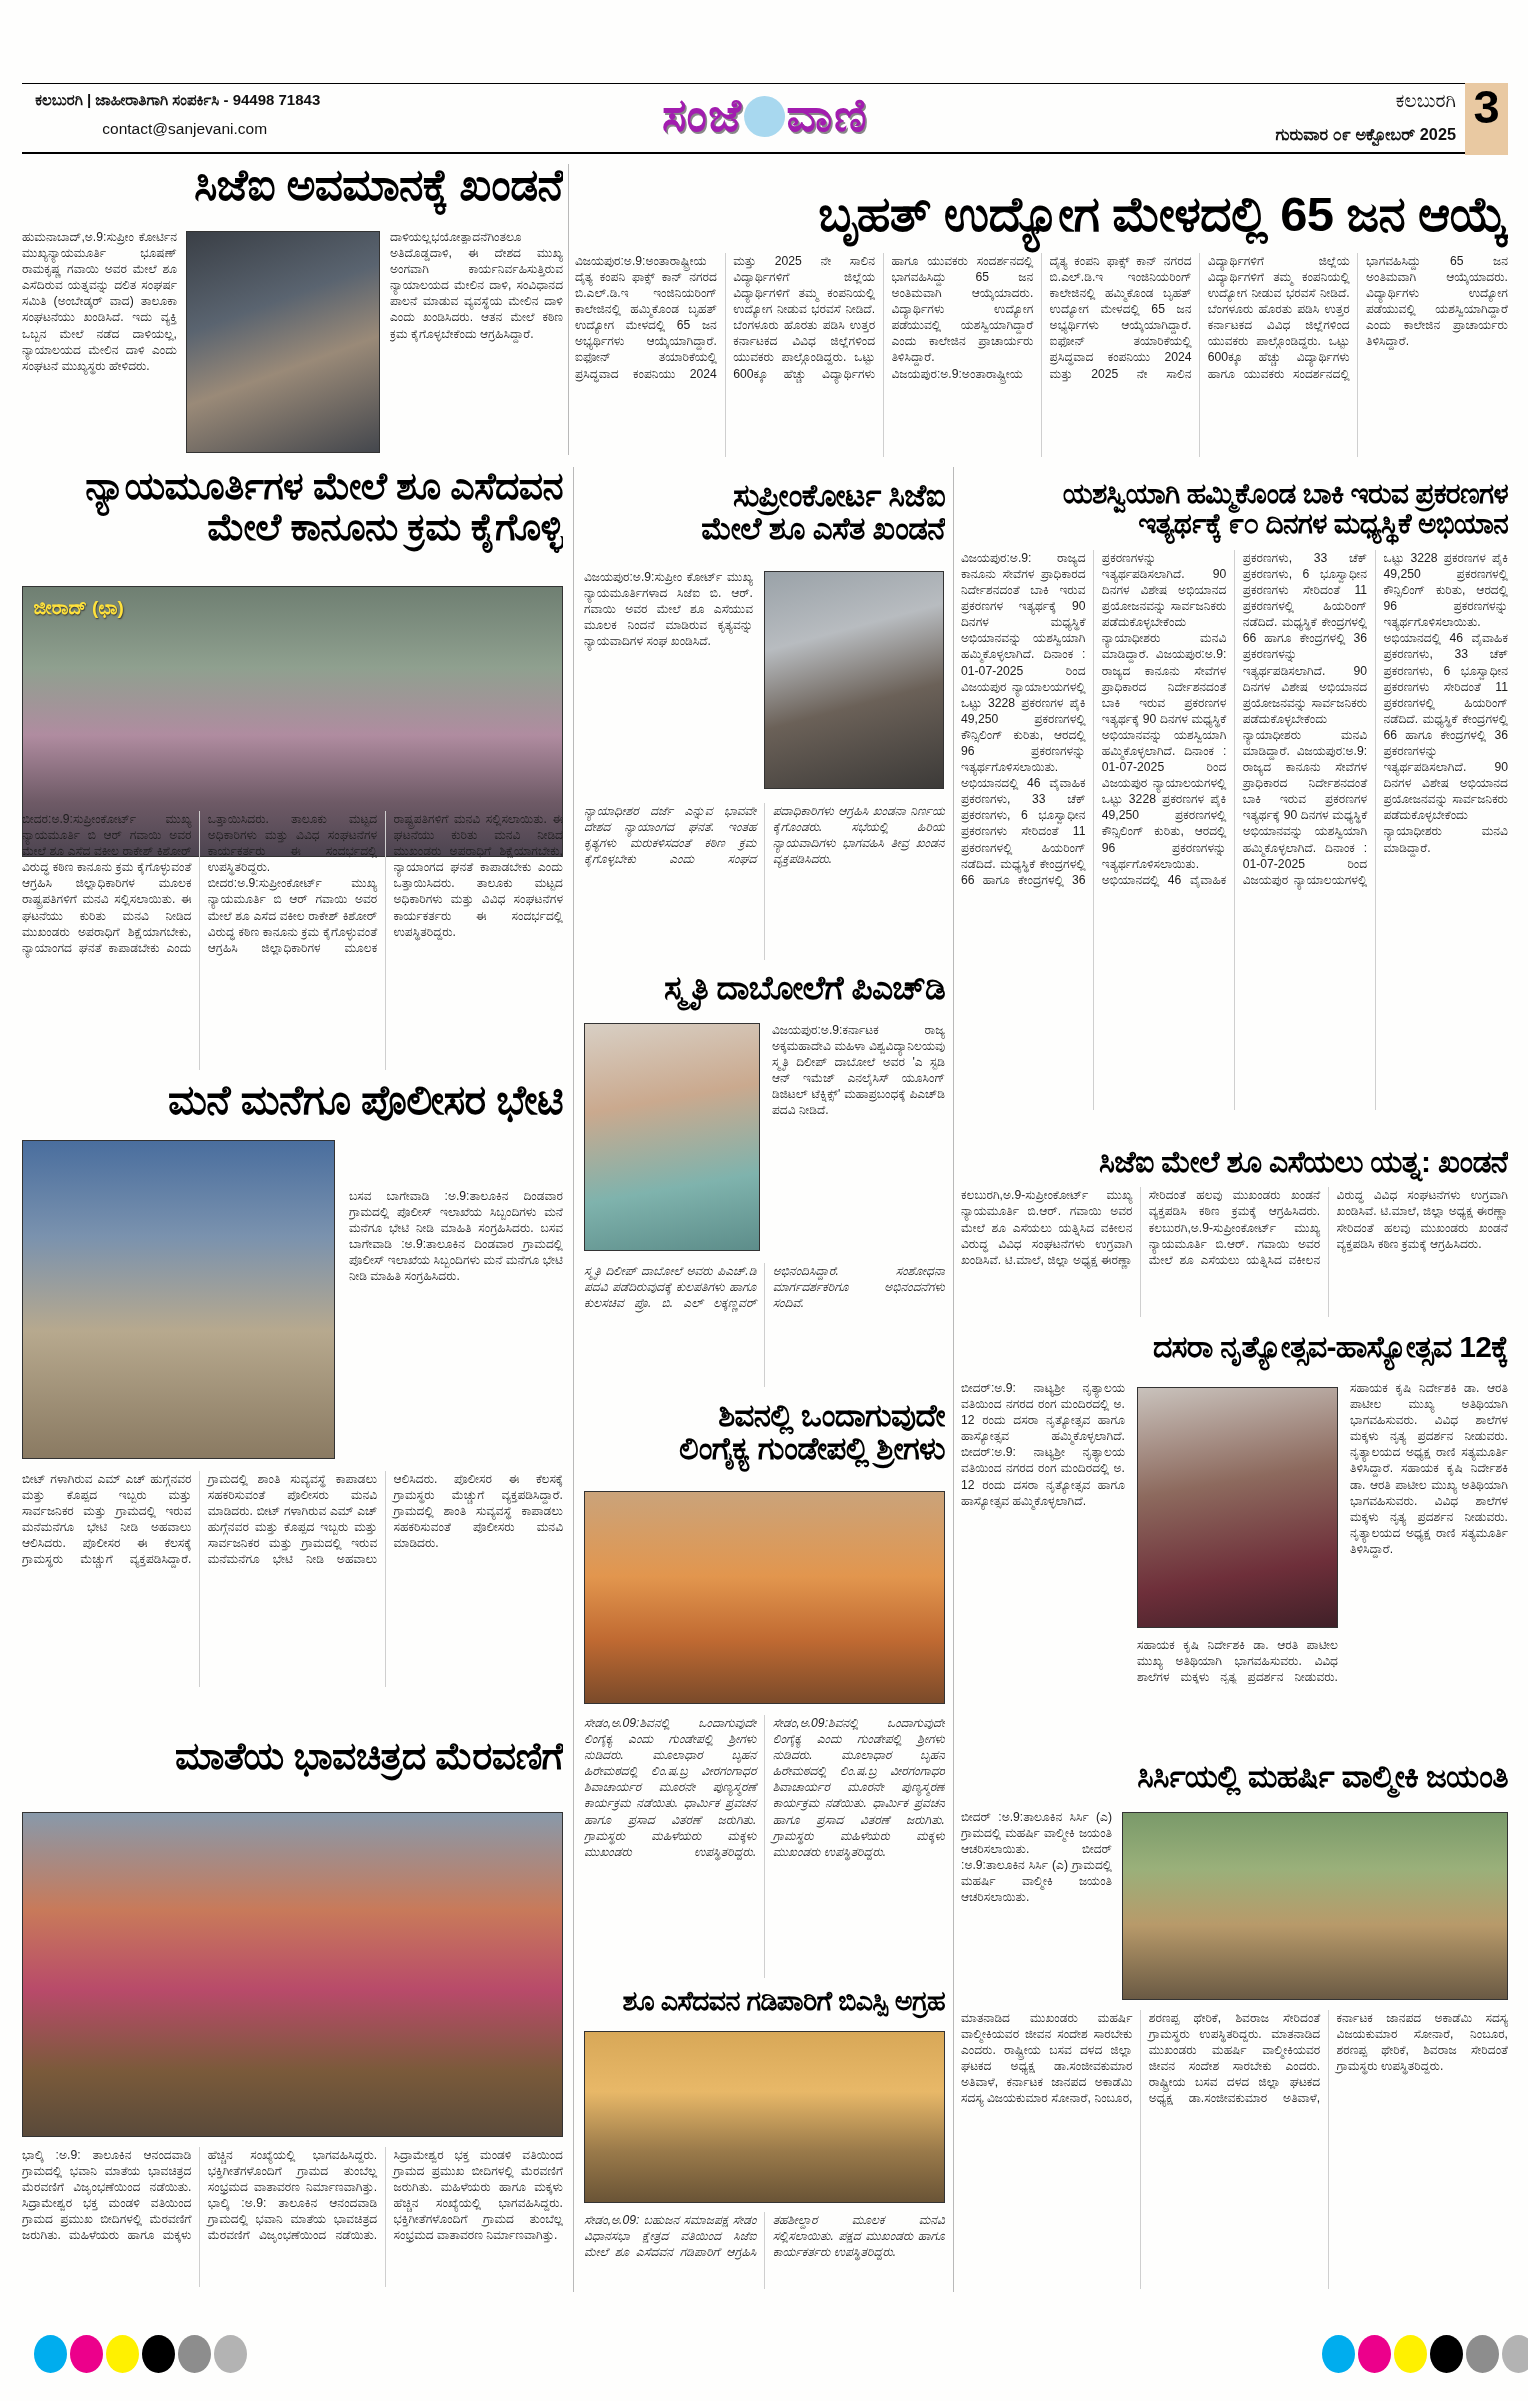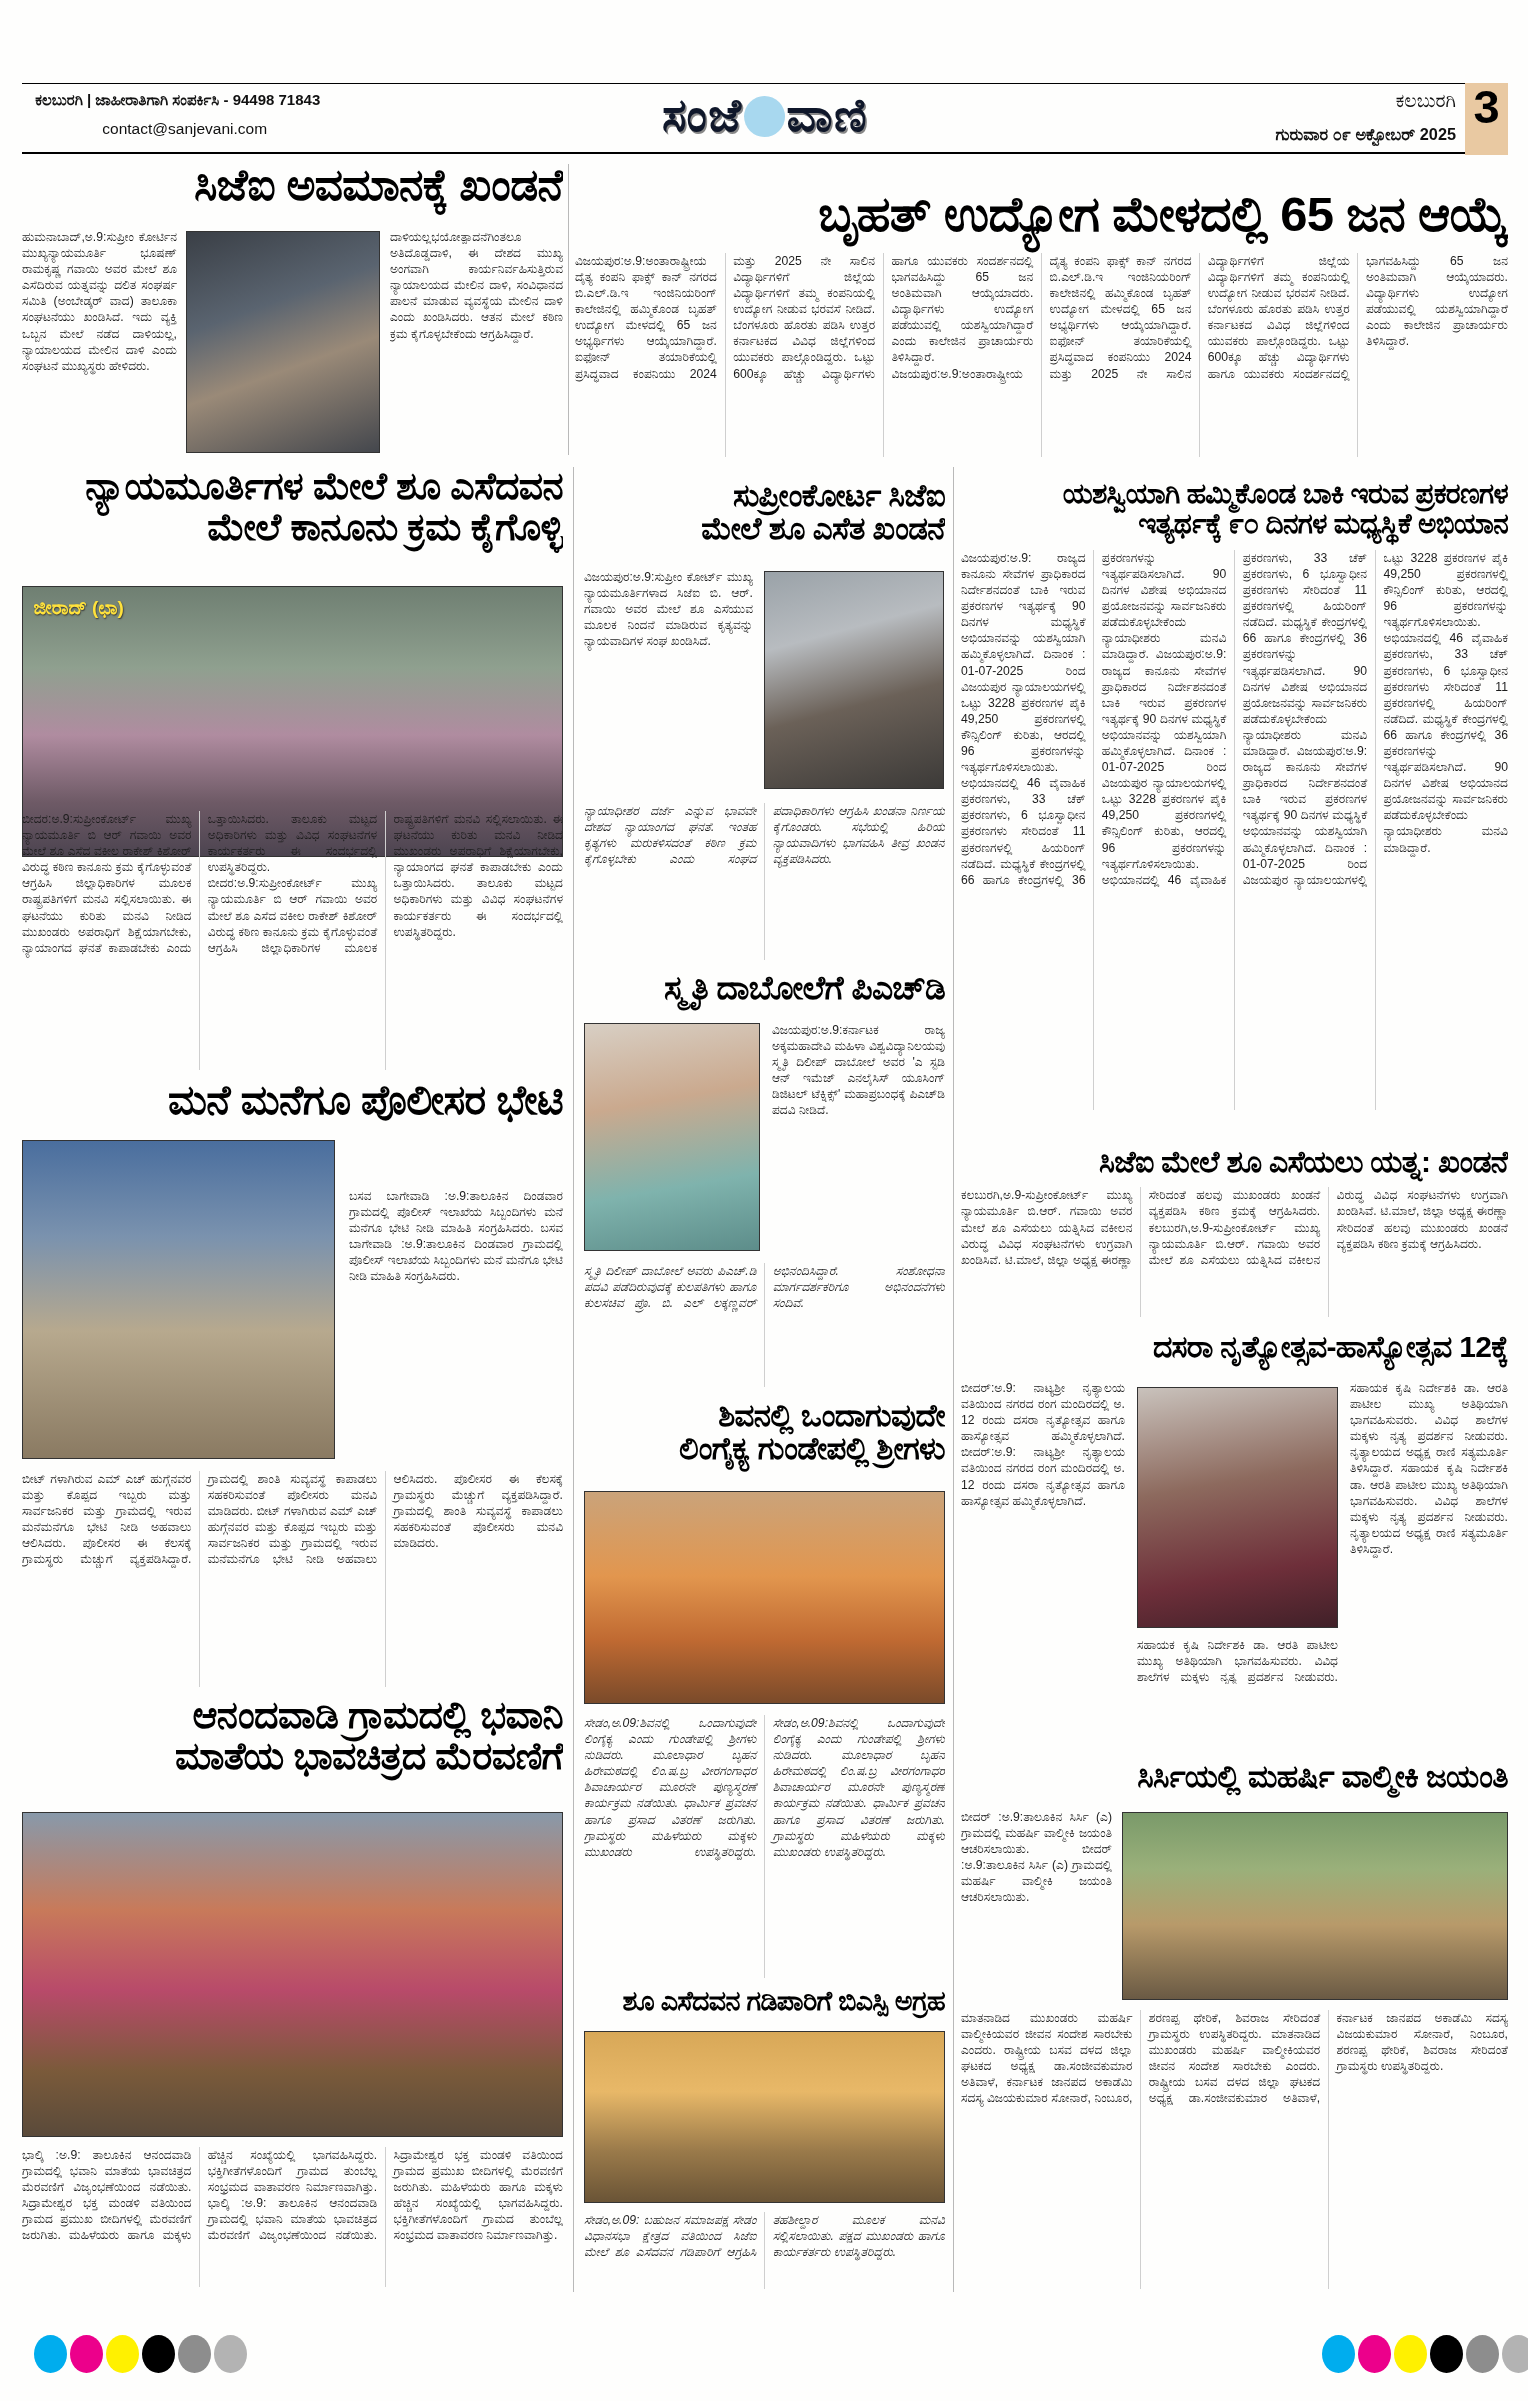--- a/index.html
+++ b/index.html
@@ -6,21 +6,21 @@
   body { background:#ffffff; font-family:"Liberation Sans", sans-serif; }
   #page { position:relative; width:1528px; height:2401px; background:#fefefd; overflow:hidden; }
 
   
   #masthead { position:absolute; left:22px; top:83px; width:1486px; height:71px;
     border-top:1.5px solid #000; border-bottom:2.2px solid #000; }
   .mh-left { position:absolute; left:13.3px; top:7.4px; width:311px; }
   .mh-contact1 { font-size:15px; font-weight:bold; color:#111; }
   .mh-contact2 { font-size:15.5px; color:#111; margin-top:10.4px; padding-left:67px; }
   .mh-logo { position:absolute; left:50%; top:4.4px; transform:translateX(-50%);
-    font-size:46px; font-weight:bold; color:#0f172a; letter-spacing:1.5px; white-space:nowrap;
+    font-size:46px; font-weight:bold; color:#a21caf; letter-spacing:1.5px; white-space:nowrap;
     text-shadow:1.5px 1.5px 0 #888; }
   .logo-dove { display:inline-block; width:41px; height:41px; border-radius:50%;
     background:#a8d8ef; vertical-align:middle; margin:0 1.5px; position:relative; top:-3px; }
   .mh-right { position:absolute; right:52px; top:6px; text-align:right; }
   .mh-edition { font-size:19px; font-weight:normal; color:#111; }
   .mh-date { font-size:16.3px; font-weight:bold; color:#111; margin-top:13.3px; }
   .mh-pagenumbox { position:absolute; right:0; top:-1.5px; width:43px; height:72px;
     background:#e9c9a2; display:flex; align-items:flex-start; justify-content:center; }
   .mh-pagenum { font-size:47px; font-weight:bold; color:#000; line-height:1; }
 
@@ -152,21 +152,21 @@
     <h1 class="hl" style="font-size:31px;">
       <span>ಶಿವನಲ್ಲಿ ಒಂದಾಗುವುದೇ</span><br>
       <span>ಲಿಂಗೈಕ್ಯ ಗುಂಡೇಪಲ್ಲಿ ಶ್ರೀಗಳು</span>
     </h1>
     <div class="abs photo ph-saffron-group" style="left:0; top:92px; width:361px; height:213px;"></div>
     <div class="abs body-txt cols2" style="left:0; top:316px; width:361px; height:263px;">ಸೇಡಂ,ಅ.09:ಶಿವನಲ್ಲಿ ಒಂದಾಗುವುದೇ ಲಿಂಗೈಕ್ಯ ಎಂದು ಗುಂಡೇಪಲ್ಲಿ ಶ್ರೀಗಳು ನುಡಿದರು. ಮೂಲಾಧಾರ ಬೃಹನ ಹಿರೇಮಠದಲ್ಲಿ ಲಿಂ.ಷ.ಬ್ರ ವೀರಗಂಗಾಧರ ಶಿವಾಚಾರ್ಯರ ಮೂರನೇ ಪುಣ್ಯಸ್ಮರಣೆ ಕಾರ್ಯಕ್ರಮ ನಡೆಯಿತು. ಧಾರ್ಮಿಕ ಪ್ರವಚನ ಹಾಗೂ ಪ್ರಸಾದ ವಿತರಣೆ ಜರುಗಿತು. ಗ್ರಾಮಸ್ಥರು ಮಹಿಳೆಯರು ಮಕ್ಕಳು ಮುಖಂಡರು ಉಪಸ್ಥಿತರಿದ್ದರು. ಸೇಡಂ,ಅ.09:ಶಿವನಲ್ಲಿ ಒಂದಾಗುವುದೇ ಲಿಂಗೈಕ್ಯ ಎಂದು ಗುಂಡೇಪಲ್ಲಿ ಶ್ರೀಗಳು ನುಡಿದರು. ಮೂಲಾಧಾರ ಬೃಹನ ಹಿರೇಮಠದಲ್ಲಿ ಲಿಂ.ಷ.ಬ್ರ ವೀರಗಂಗಾಧರ ಶಿವಾಚಾರ್ಯರ ಮೂರನೇ ಪುಣ್ಯಸ್ಮರಣೆ ಕಾರ್ಯಕ್ರಮ ನಡೆಯಿತು. ಧಾರ್ಮಿಕ ಪ್ರವಚನ ಹಾಗೂ ಪ್ರಸಾದ ವಿತರಣೆ ಜರುಗಿತು. ಗ್ರಾಮಸ್ಥರು ಮಹಿಳೆಯರು ಮಕ್ಕಳು ಮುಖಂಡರು ಉಪಸ್ಥಿತರಿದ್ದರು.</div>
   </section>
 
   <section class="article" style="left:22px; top:1695px; width:541px; height:597px;">
     <h1 class="hl" style="font-size:38px;">
-      <span>ಆನಂದವಾಡಿ ಗ್ರಾಮದಲ್ಲಿ ಭವಾನಿ</span><br>
+      <br>
       <span>ಮಾತೆಯ ಭಾವಚಿತ್ರದ ಮೆರವಣಿಗೆ</span>
     </h1>
     <div class="abs photo ph-sari-procession" style="left:0; top:117px; width:541px; height:325px;"></div>
     <div class="abs body-txt cols3" style="left:0; top:452px; width:541px; height:140px;">ಭಾಲ್ಕಿ :ಅ.9: ತಾಲೂಕಿನ ಆನಂದವಾಡಿ ಗ್ರಾಮದಲ್ಲಿ ಭವಾನಿ ಮಾತೆಯ ಭಾವಚಿತ್ರದ ಮೆರವಣಿಗೆ ವಿಜೃಂಭಣೆಯಿಂದ ನಡೆಯಿತು. ಸಿದ್ರಾಮೇಶ್ವರ ಭಕ್ತ ಮಂಡಳಿ ವತಿಯಿಂದ ಗ್ರಾಮದ ಪ್ರಮುಖ ಬೀದಿಗಳಲ್ಲಿ ಮೆರವಣಿಗೆ ಜರುಗಿತು. ಮಹಿಳೆಯರು ಹಾಗೂ ಮಕ್ಕಳು ಹೆಚ್ಚಿನ ಸಂಖ್ಯೆಯಲ್ಲಿ ಭಾಗವಹಿಸಿದ್ದರು. ಭಕ್ತಿಗೀತೆಗಳೊಂದಿಗೆ ಗ್ರಾಮದ ತುಂಬೆಲ್ಲ ಸಂಭ್ರಮದ ವಾತಾವರಣ ನಿರ್ಮಾಣವಾಗಿತ್ತು. ಭಾಲ್ಕಿ :ಅ.9: ತಾಲೂಕಿನ ಆನಂದವಾಡಿ ಗ್ರಾಮದಲ್ಲಿ ಭವಾನಿ ಮಾತೆಯ ಭಾವಚಿತ್ರದ ಮೆರವಣಿಗೆ ವಿಜೃಂಭಣೆಯಿಂದ ನಡೆಯಿತು. ಸಿದ್ರಾಮೇಶ್ವರ ಭಕ್ತ ಮಂಡಳಿ ವತಿಯಿಂದ ಗ್ರಾಮದ ಪ್ರಮುಖ ಬೀದಿಗಳಲ್ಲಿ ಮೆರವಣಿಗೆ ಜರುಗಿತು. ಮಹಿಳೆಯರು ಹಾಗೂ ಮಕ್ಕಳು ಹೆಚ್ಚಿನ ಸಂಖ್ಯೆಯಲ್ಲಿ ಭಾಗವಹಿಸಿದ್ದರು. ಭಕ್ತಿಗೀತೆಗಳೊಂದಿಗೆ ಗ್ರಾಮದ ತುಂಬೆಲ್ಲ ಸಂಭ್ರಮದ ವಾತಾವರಣ ನಿರ್ಮಾಣವಾಗಿತ್ತು.</div>
   </section>
 
   <section class="article" style="left:584px; top:1987px; width:361px; height:305px;">
     <h1 class="hl" style="font-size:27px;">ಶೂ ಎಸೆದವನ ಗಡಿಪಾರಿಗೆ ಬಿಎಸ್ಪಿ ಅಗ್ರಹ</h1>
     <div class="abs photo ph-yellow-wall" style="left:0; top:44px; width:361px; height:172px;"></div>
     <div class="abs body-txt cols2" style="left:0; top:225px; width:361px; height:77px;">ಸೇಡಂ,ಅ.09: ಬಹುಜನ ಸಮಾಜಪಕ್ಷ ಸೇಡಂ ವಿಧಾನಸಭಾ ಕ್ಷೇತ್ರದ ವತಿಯಿಂದ ಸಿಜೆಐ ಮೇಲೆ ಶೂ ಎಸೆದವನ ಗಡಿಪಾರಿಗೆ ಆಗ್ರಹಿಸಿ ತಹಶೀಲ್ದಾರ ಮೂಲಕ ಮನವಿ ಸಲ್ಲಿಸಲಾಯಿತು. ಪಕ್ಷದ ಮುಖಂಡರು ಹಾಗೂ ಕಾರ್ಯಕರ್ತರು ಉಪಸ್ಥಿತರಿದ್ದರು.</div>

